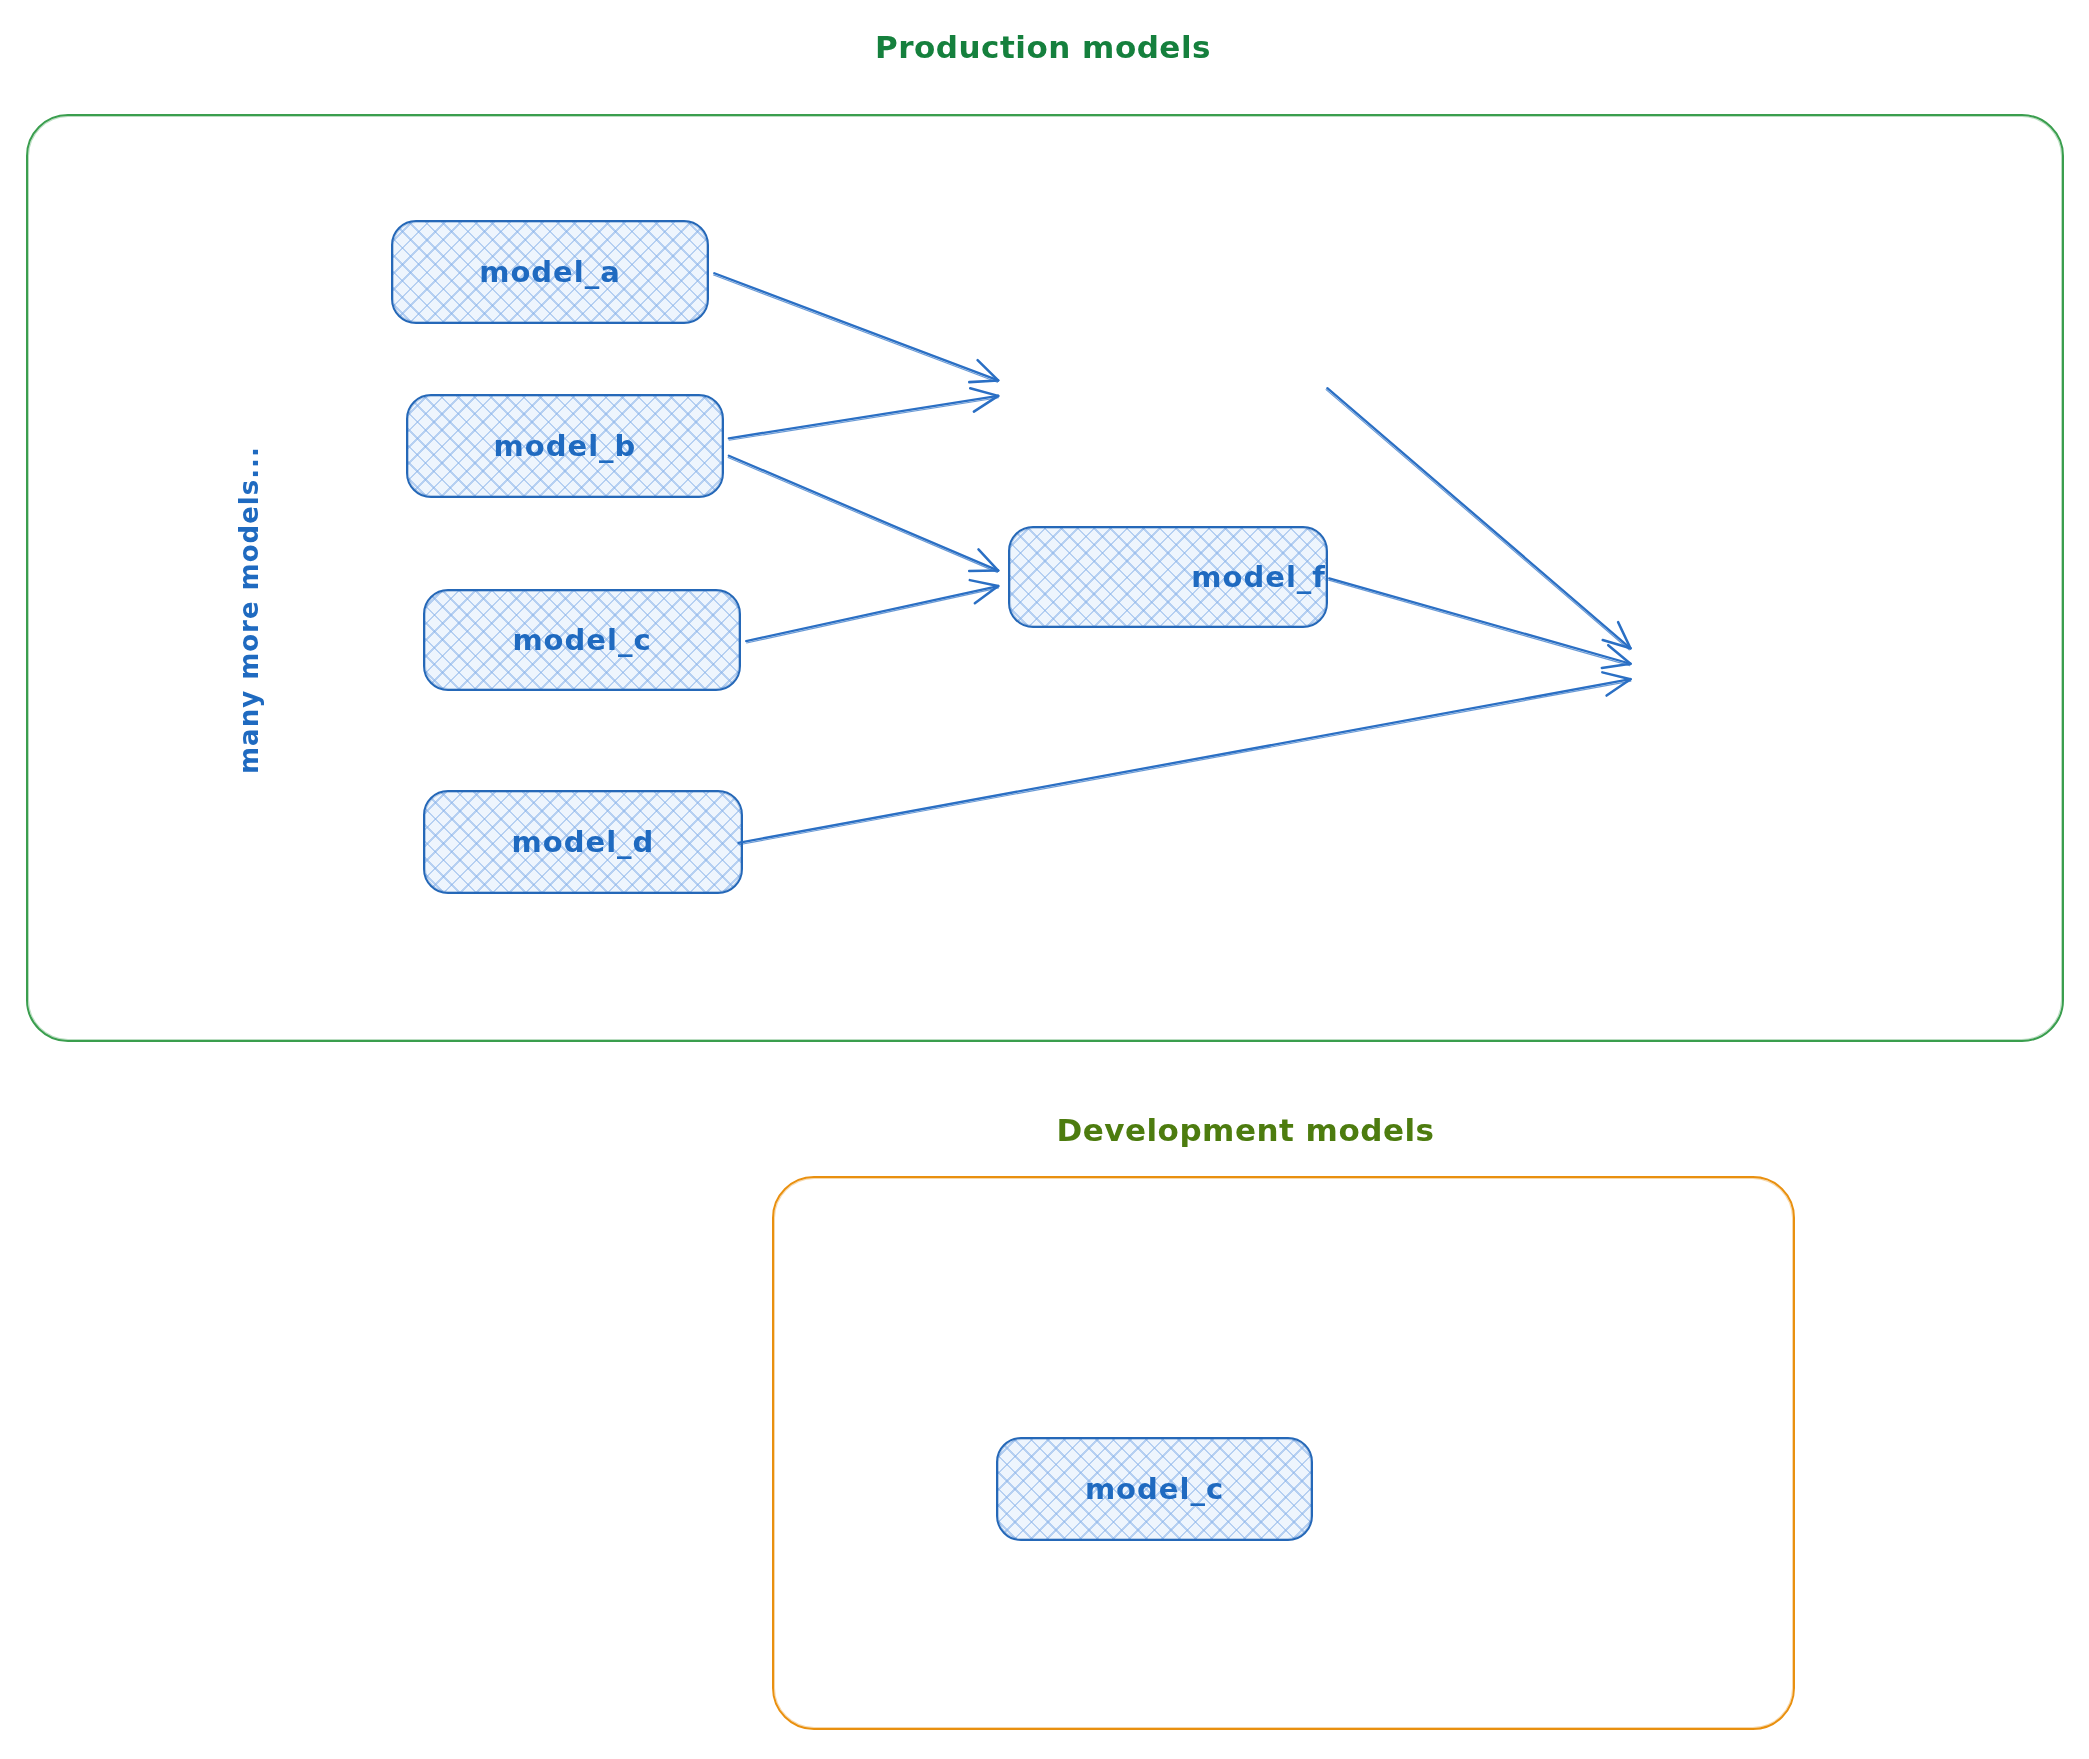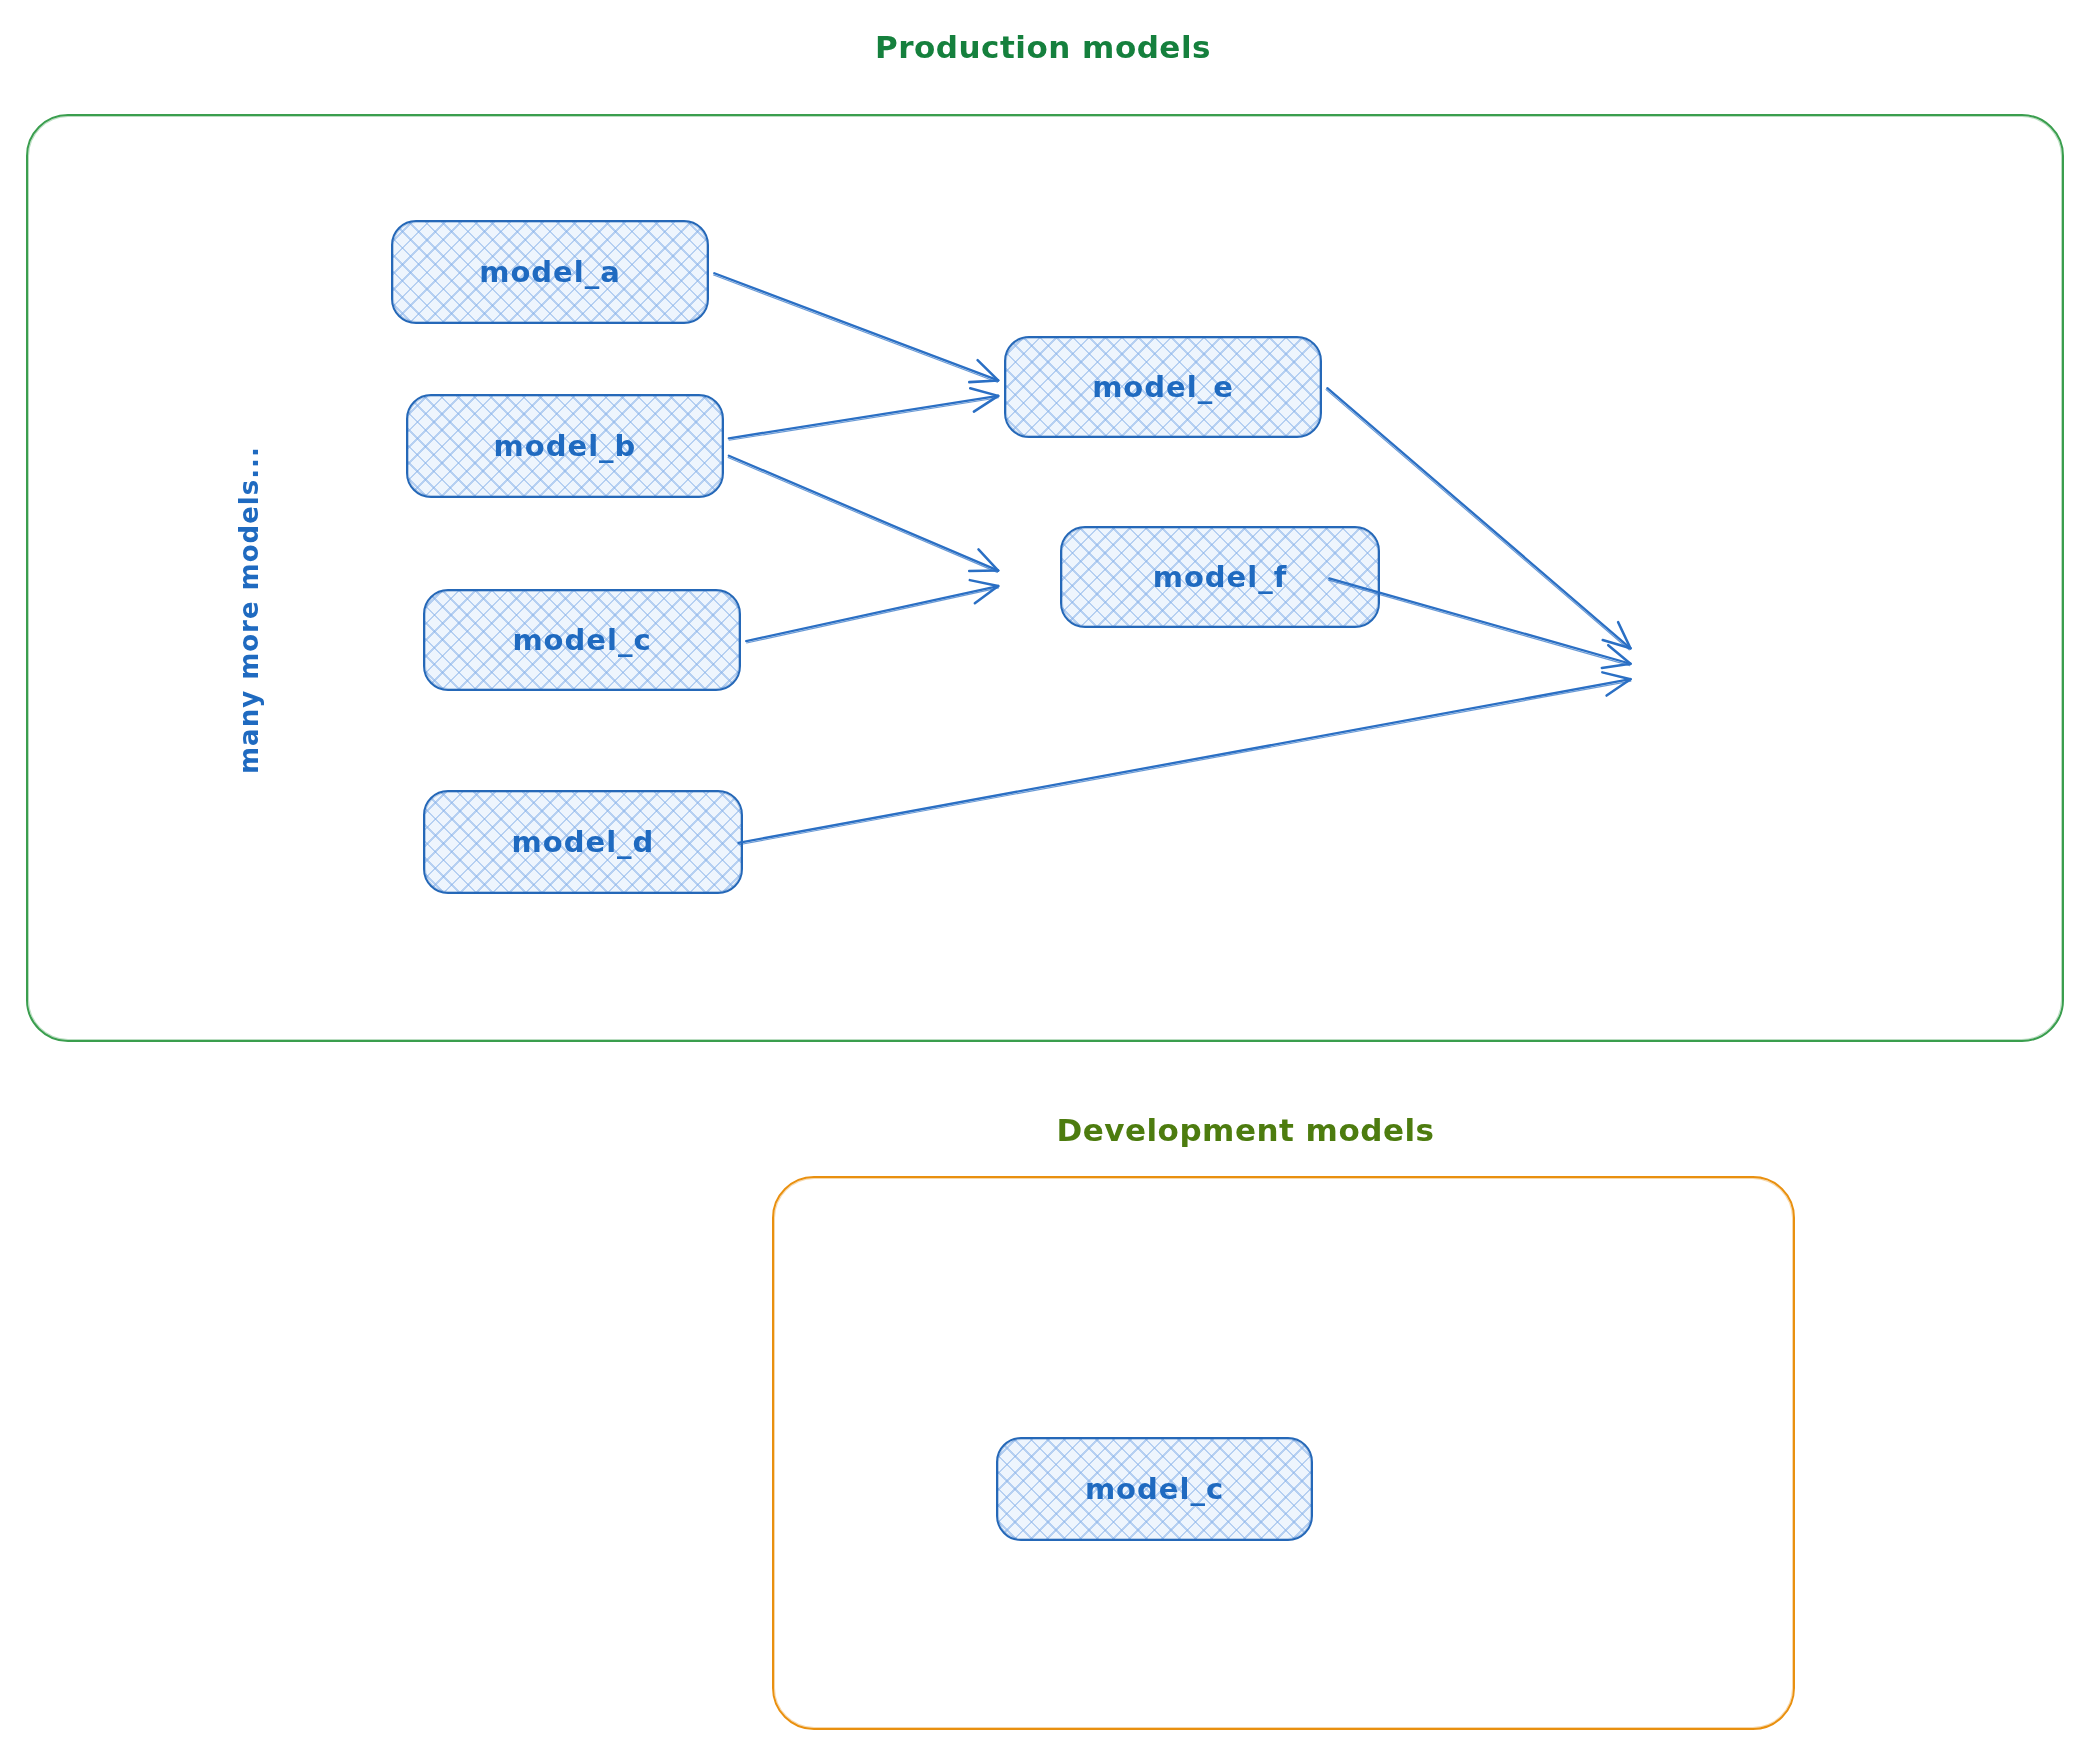--- a/index.html
+++ b/index.html
@@ -101,25 +101,22 @@
   </div>
 
   <div class="node" style="left:423px; top:589px; width:314px; height:98px;">
     <span>model_c</span>
   </div>
 
   <div class="node" style="left:423px; top:790px; width:316px; height:100px;">
     <span>model_d</span>
   </div>
 
-  <div class="node" style="left:1004px; top:336px; width:314px; height:98px;">
-    <span>model_e</span>
-  </div>
 
-  <div class="node" style="left:1060px; top:526px; width:316px; height:98px;">
+  <div class="node" style="left:1008px; top:526px; width:316px; height:98px;justify-content:flex-end;">
     <span>model_f</span>
   </div>
 
 
   <div class="group-title development">Development models</div>
 
   <div class="frame development"></div>
 
   <div class="node" style="left:996px; top:1437px; width:313px; height:100px;">
     <span>model_c</span>

